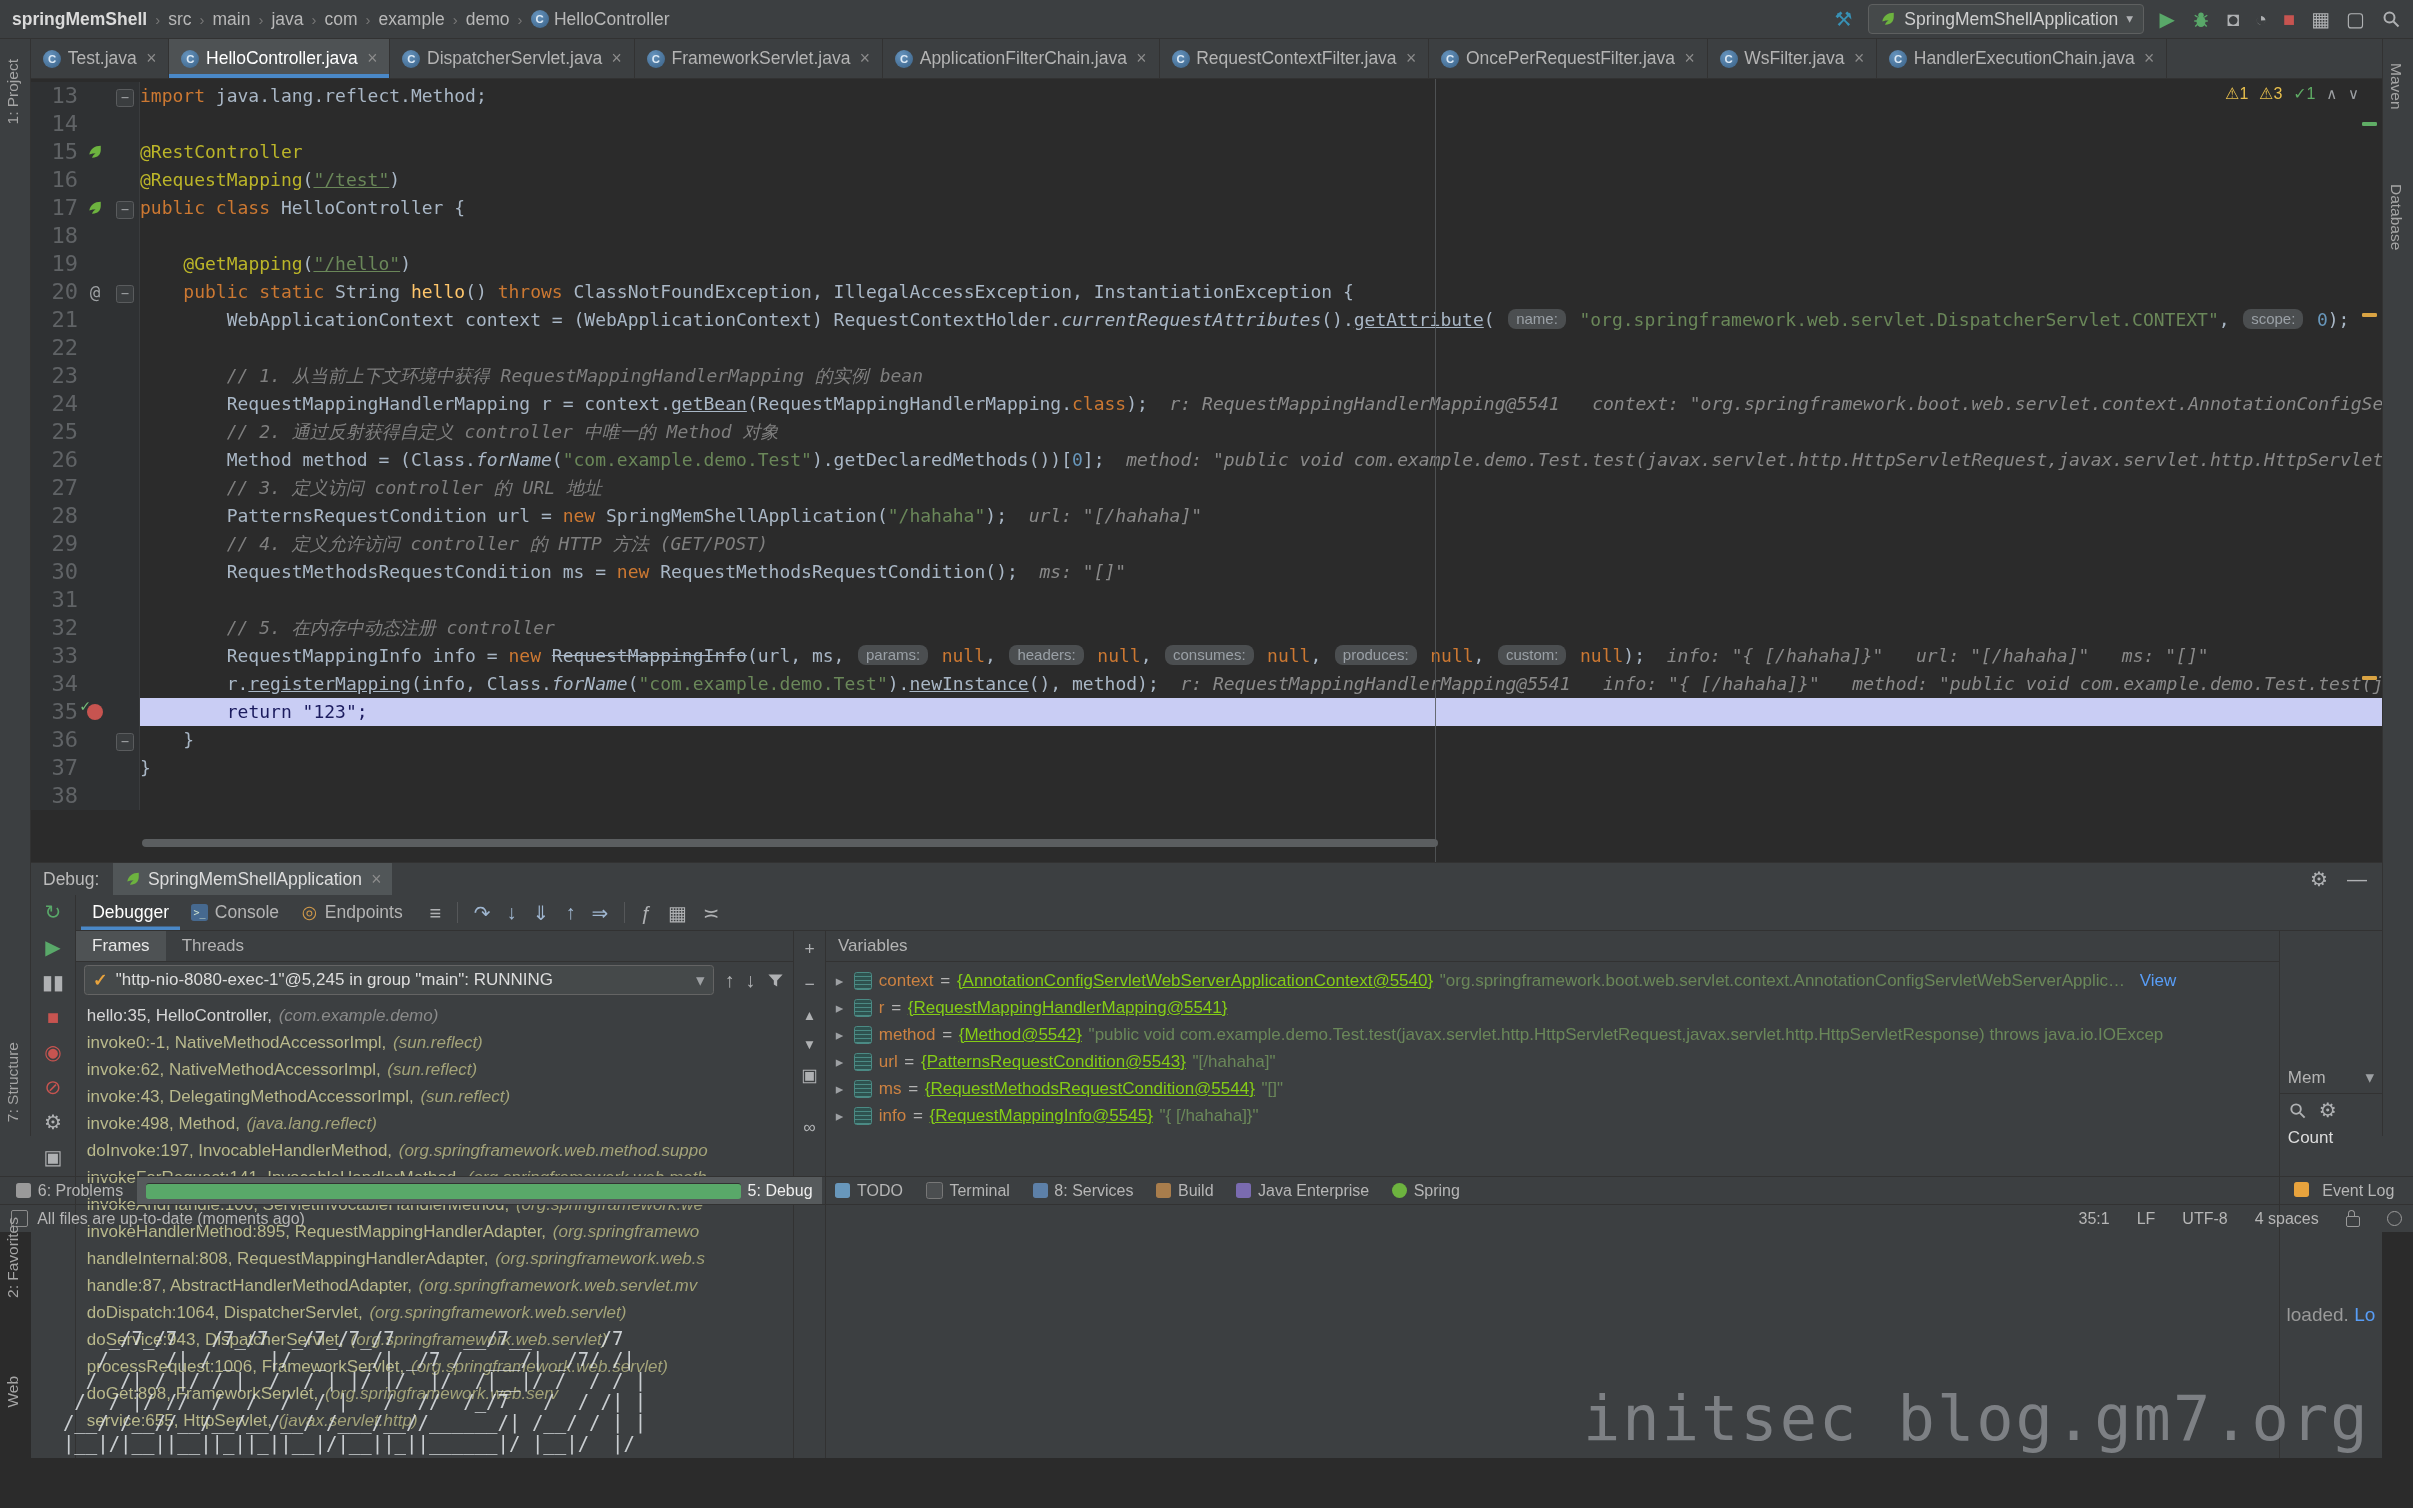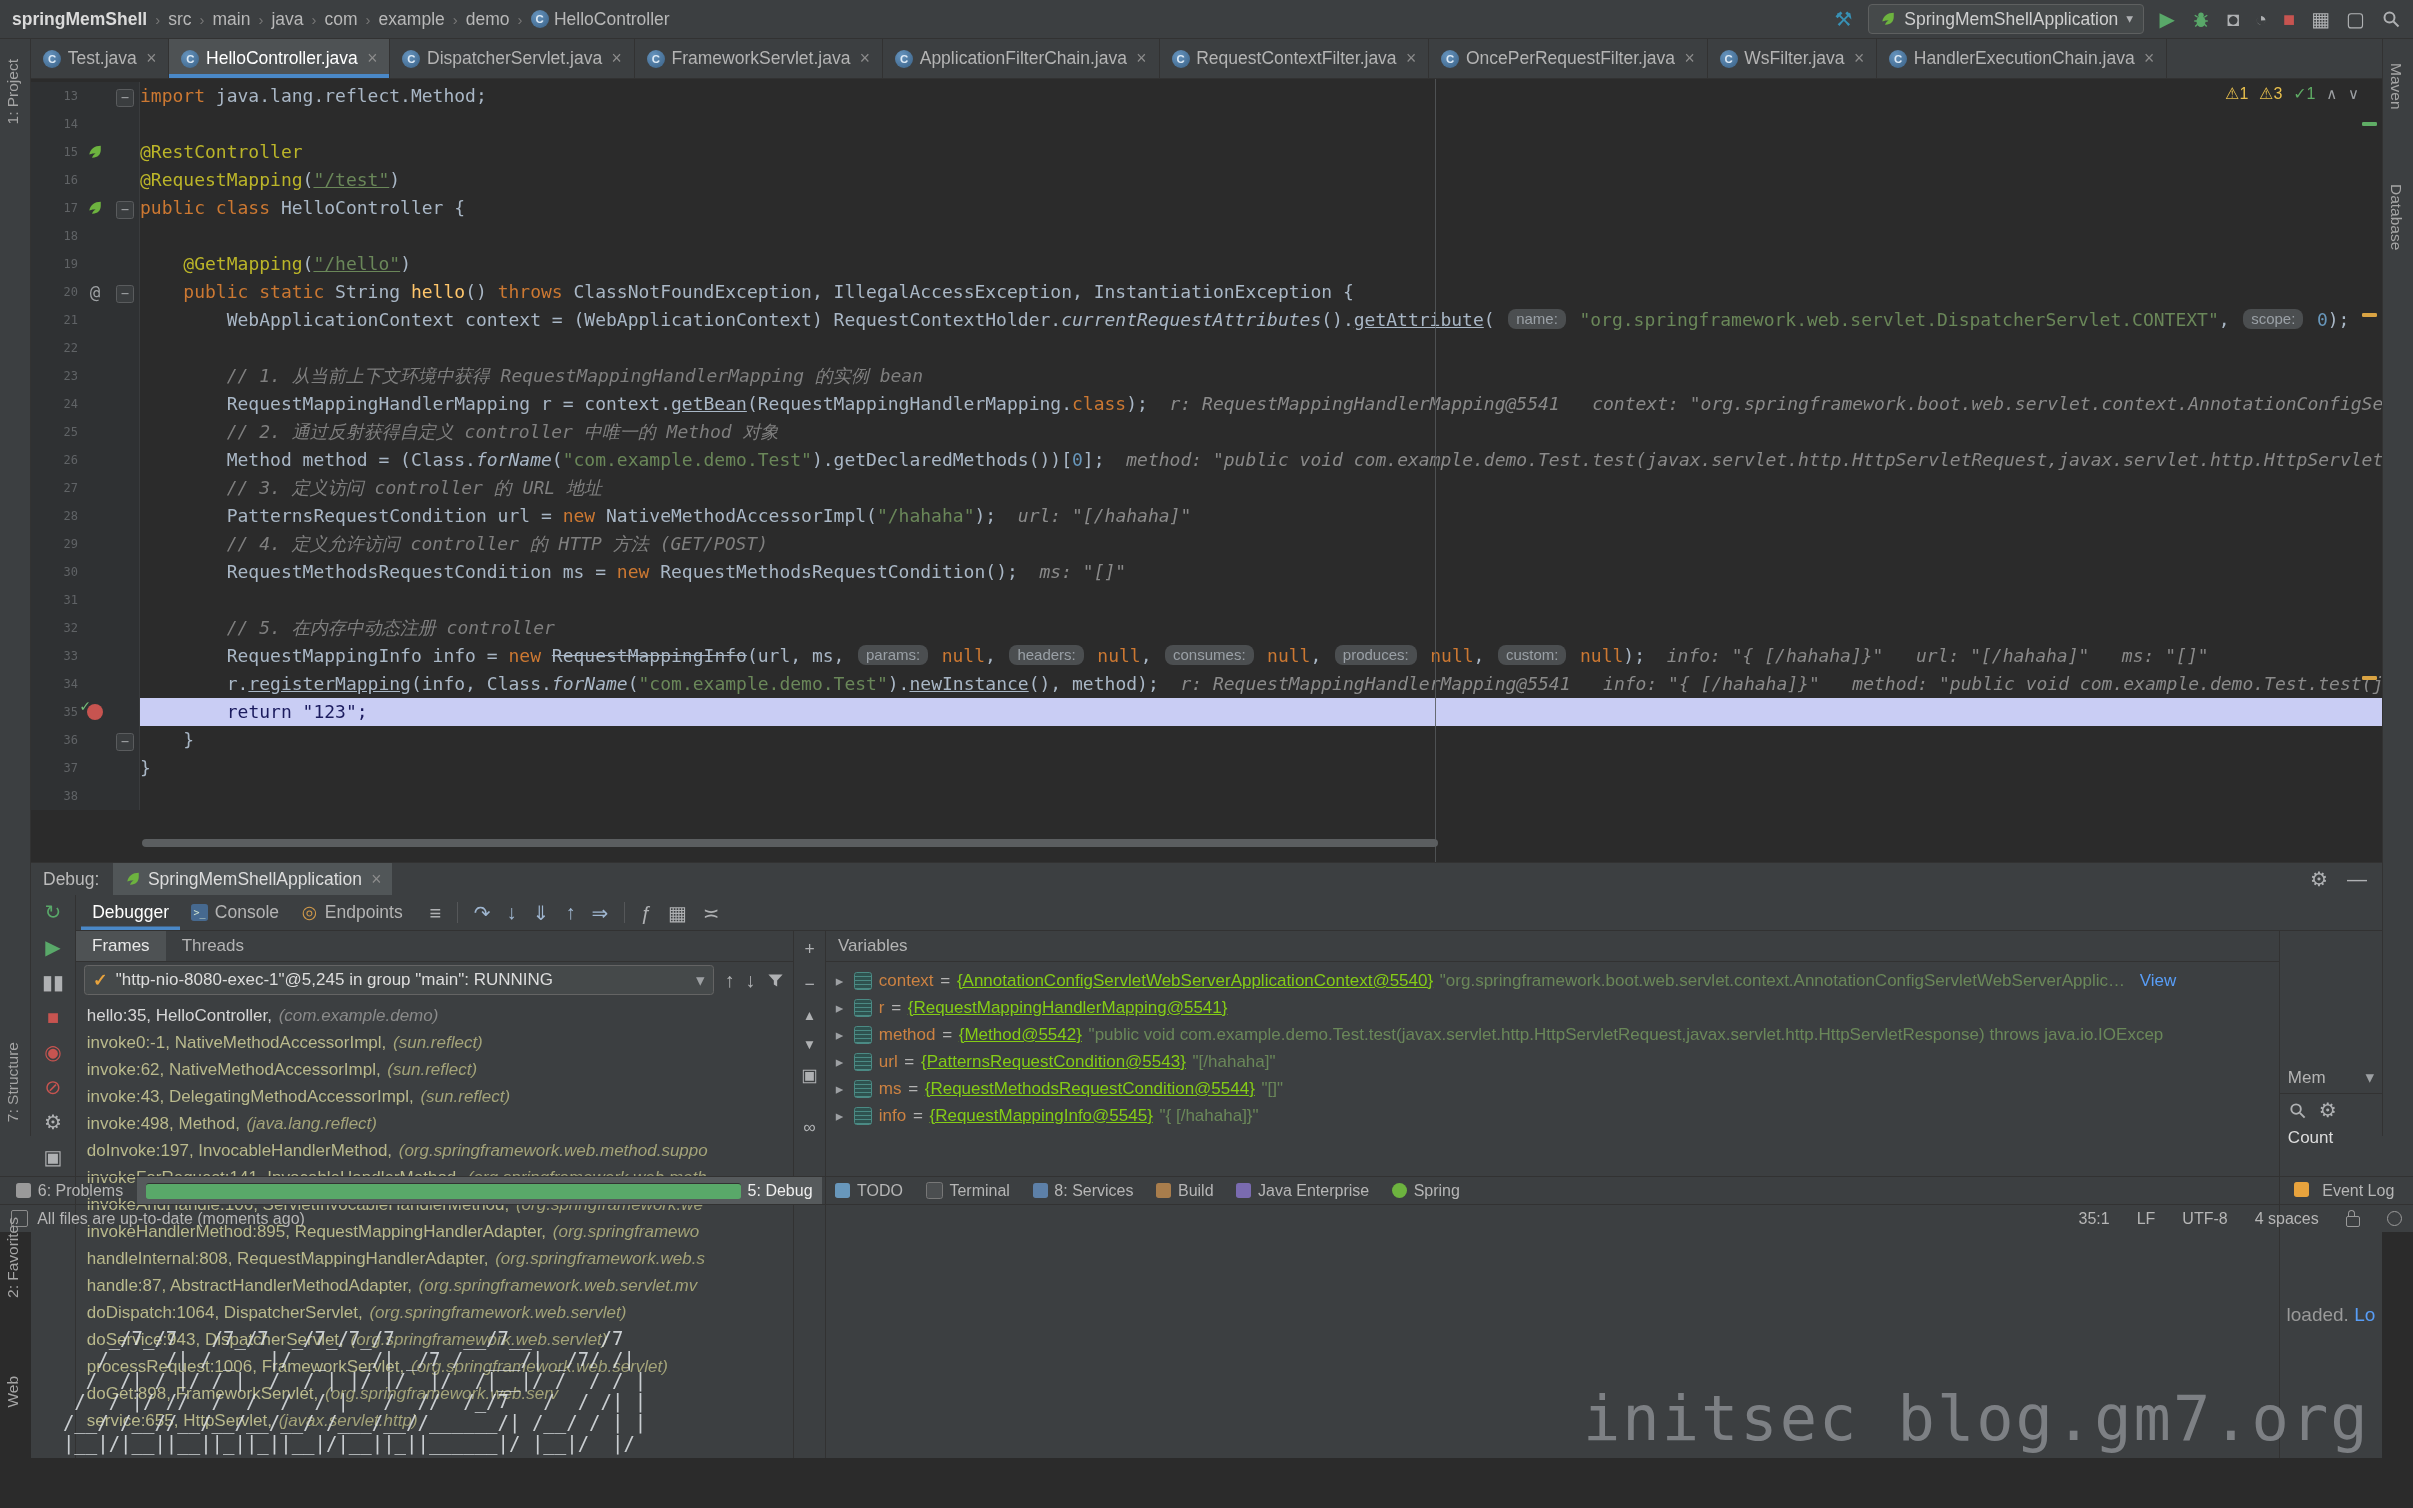--- a/index.html
+++ b/index.html
@@ -31,21 +31,21 @@
   .vstrip.right{border-left:0.7px solid #323232;}
   .vlabel{position:absolute;left:4px;writing-mode:vertical-rl;font-size:15.5px;color:#a5a5a5;white-space:nowrap;}
   .vlabel.flip{transform:rotate(180deg);}
   .center{flex:1;display:flex;flex-direction:column;min-width:0;}
 
   
   .editor{position:relative;flex:0 0 783px;background:#2b2b2b;overflow:hidden;font-family:"DejaVu Sans Mono",monospace;font-size:18px;}
   #code-lines{position:absolute;inset:0;padding-top:2.7px;}
   .code-line{display:flex;height:28px;align-items:center;}
   .gutter{flex:0 0 108px;display:flex;height:100%;align-items:center;background:#2f3133;border-right:0.7px solid #3a3c3e;}
-  .ln{flex:0 0 47px;text-align:right;color:#606366;font-size:12px;}
+  .ln{flex:0 0 47px;text-align:right;color:#606366;font-size:22px;}
   .gut{flex:0 0 34px;display:flex;align-items:center;justify-content:center;position:relative;}
   .foldc{flex:0 0 25.6px;text-align:center;}
   .fold-ico{display:inline-block;width:16px;height:16px;line-height:15px;font-size:13.5px;color:#9da0a3;border:0.7px solid #5a5c5e;border-radius:2.7px;background:#3a3d3f;}
   .at-ico{color:#9da0a3;font-size:17.5px;}
   .bp{width:16px;height:16px;border-radius:50%;background:#C75450;position:relative;display:inline-block;}
   .bp::after{content:"✓";position:absolute;left:-6.7px;top:-8px;color:#73bd79;font-size:16px;font-weight:bold;}
   .codetext{flex:1;white-space:pre;overflow:hidden;line-height:28px;}
   .seg-p{color:#a9b7c6;} .seg-k{color:#cc7832;} .seg-a{color:#bbb529;}
   .seg-s{color:#6a8759;} .seg-su{color:#6a8759;text-decoration:underline;}
   .seg-c{color:#7f7f7f;font-style:italic;} .seg-m{color:#ffc66b;}
@@ -392,21 +392,21 @@
                 <span class="foldc"></span>
               </div>
               <div class="codetext"><span class="seg-p">        </span><span class="seg-c">// 3. 定义访问 controller 的 URL 地址</span></div>
             </div>
             <div class="code-line">
               <div class="gutter">
                 <span class="ln">28</span>
                 <span class="gut"></span>
                 <span class="foldc"></span>
               </div>
-              <div class="codetext"><span class="seg-p">        PatternsRequestCondition url = </span><span class="seg-k">new </span><span class="seg-p">NativeMethodAccessorImpl(</span><span class="seg-s">"/hahaha"</span><span class="seg-p">);  </span><span class="seg-d">url: "[/hahaha]"</span></div>
+              <div class="codetext"><span class="seg-p">        PatternsRequestCondition url = </span><span class="seg-k">new </span><span class="seg-p">SpringMemShellApplication(</span><span class="seg-s">"/hahaha"</span><span class="seg-p">);  </span><span class="seg-d">url: "[/hahaha]"</span></div>
             </div>
             <div class="code-line">
               <div class="gutter">
                 <span class="ln">29</span>
                 <span class="gut"></span>
                 <span class="foldc"></span>
               </div>
               <div class="codetext"><span class="seg-p">        </span><span class="seg-c">// 4. 定义允许访问 controller 的 HTTP 方法 (GET/POST)</span></div>
             </div>
             <div class="code-line">

